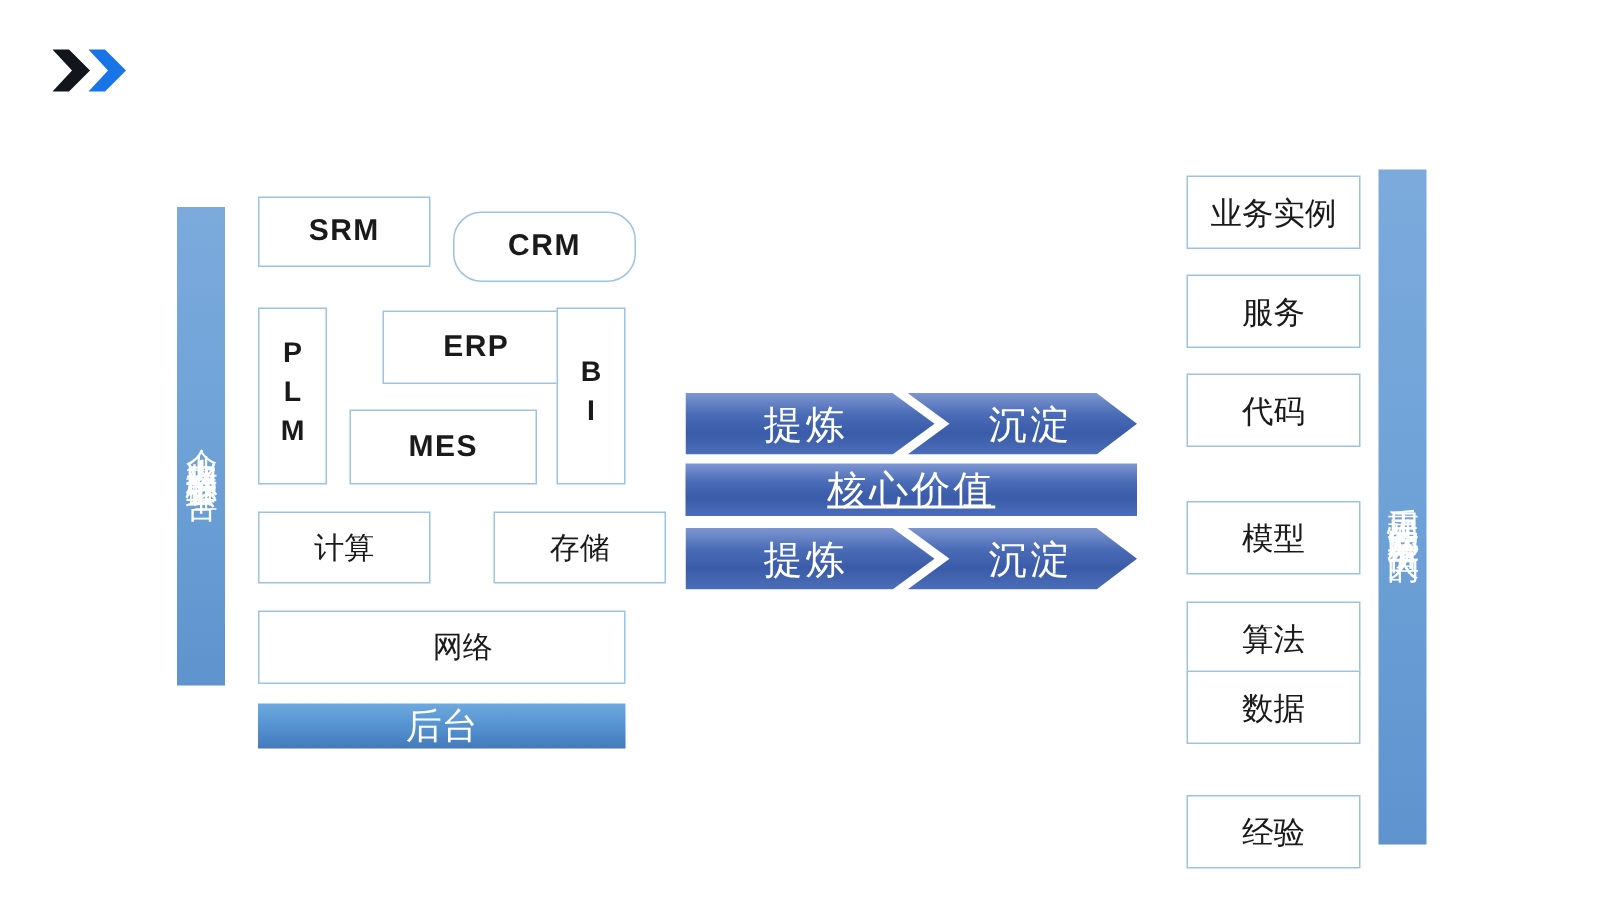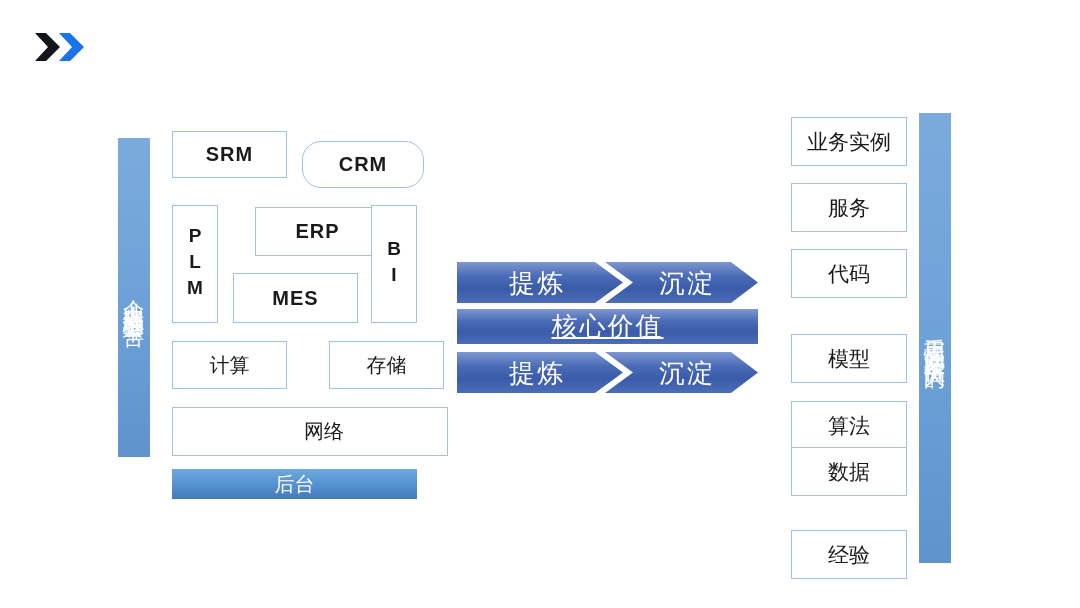--- a/index.html
+++ b/index.html
@@ -38,26 +38,26 @@
   .right-vbar{left:919px;top:113px;width:32px;height:450px;}
   
   .srm{left:172px;top:131px;width:115px;height:47px;}
   .crm{left:302px;top:141px;width:122px;height:47px;border-radius:19px;}
   .plm{left:172px;top:205px;width:46px;height:118px;}
   .erp{left:233px;top:207px;width:125px;height:49px;margin-left:22px;}
   .mes{left:233px;top:273px;width:125px;height:50px;}
   .bi {left:371px;top:205px;width:46px;height:118px;}
   .compute{left:172px;top:341px;width:115px;height:48px;}
   .storage{left:302px;top:341px;width:115px;height:48px;margin-left:27px;}
-  .network{left:172px;top:407px;width:276px;height:49px;padding-left:28px;}
+  .network{left:172px;top:407px;width:245px;height:49px;padding-left:28px;}
   .houtai{
     position:absolute;left:172px;top:469px;width:245px;height:30px;
     background:linear-gradient(180deg,#6EA9DE 0%,#5795D2 45%,#4379BC 100%);
     display:flex;align-items:center;justify-content:center;
-    color:#ffffff;font-size:20px;
+    color:#ffffff;font-size:24px;
   }
   
   .arrow-svg{position:absolute;left:457px;width:302px;height:41px;}
   .arrow-top{top:262px;}
   .arrow-bottom{top:352px;}
   .core-bar{
     position:absolute;left:457px;top:309px;width:301px;height:35px;
     background:linear-gradient(180deg,#7E97D2 0%,#4A6BB6 35%,#3A5BA9 65%,#4C6DB8 100%);
     display:flex;align-items:center;justify-content:center;
     color:#ffffff;font-size:26px;letter-spacing:2px;text-decoration:underline;

